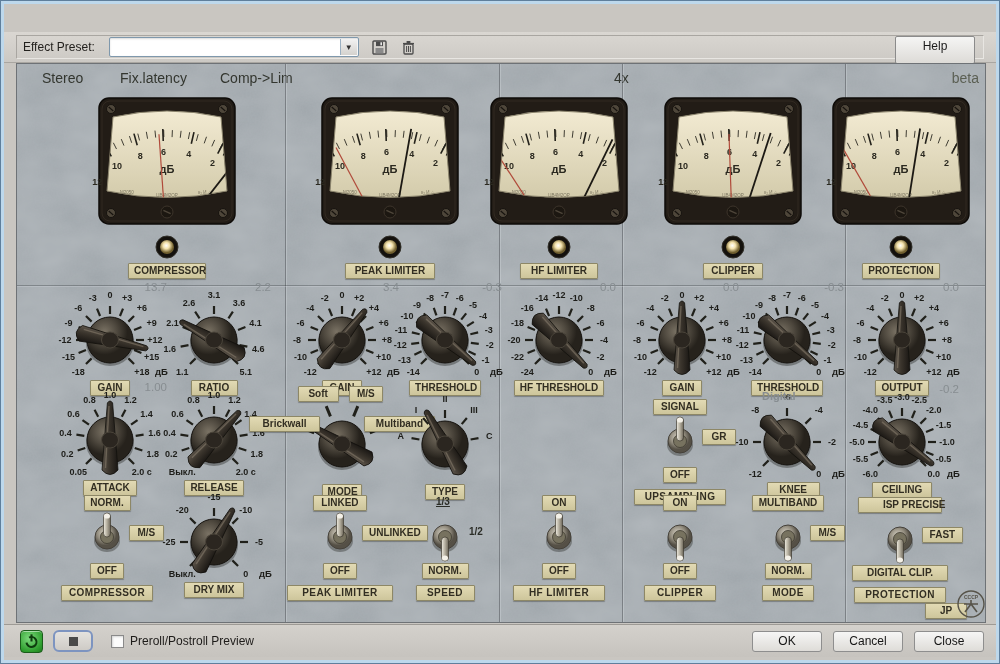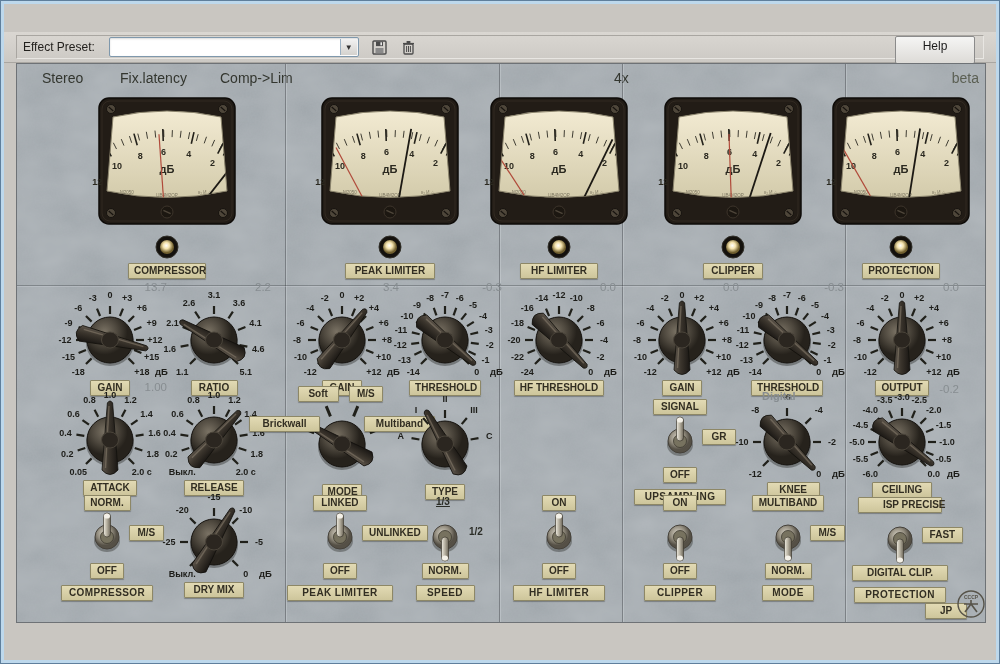--- a/index.html
+++ b/index.html
@@ -1103,13 +1103,30 @@
       </svg>
       <div class="grey-txt" style="left: 745px; top: 326px; width: 76px;  font-weight: bold;">Digital</div>
       <div class="plate" style="left: 908px; top: 539px; width: 42px;">JP</div>
       <svg width="32" height="32" style="position: absolute; left: 938px; top: 524px; overflow: visible;">
         <circle cx="16" cy="16" r="13" fill="none" stroke="#575349" stroke-width="1.4"></circle>
         <text x="16" y="10.5" text-anchor="middle" font-size="5" fill="#575349" font-weight="bold">СССР</text>
         <path d="M9,16 L23,16 M16,16 L10,24 M16,16 L22,24 M16,16 L16,12" stroke="#575349" stroke-width="1.6" fill="none"></path>
       </svg>
     </div>
 
+  <div class="footer">
+    <div class="pw-btn">
+      <svg viewBox="0 0 22 22" style="width:21px;height:21px">
+        <circle cx="11" cy="11.5" r="5.2" fill="none" stroke="#0e3c0e" stroke-width="2.2" stroke-dasharray="26 7" transform="rotate(-120 11 11.5)"></circle>
+        <line x1="11" y1="3.5" x2="11" y2="11" stroke="#0e3c0e" stroke-width="2.2"></line>
+      </svg>
+    </div>
+    <div class="stop-btn">
+        <div class="stop-sq"></div>
+      </div>
+    <div class="chk"></div>
+    <span class="chk-lbl">Preroll/Postroll Preview</span>
+    <div class="spacer"></div>
+    <div class="dlg-btn">OK</div>
+    <div class="dlg-btn">Cancel</div>
+    <div class="dlg-btn" style="margin-right:12px">Close</div>
+  </div>
 </div>
 
 </body></html>

